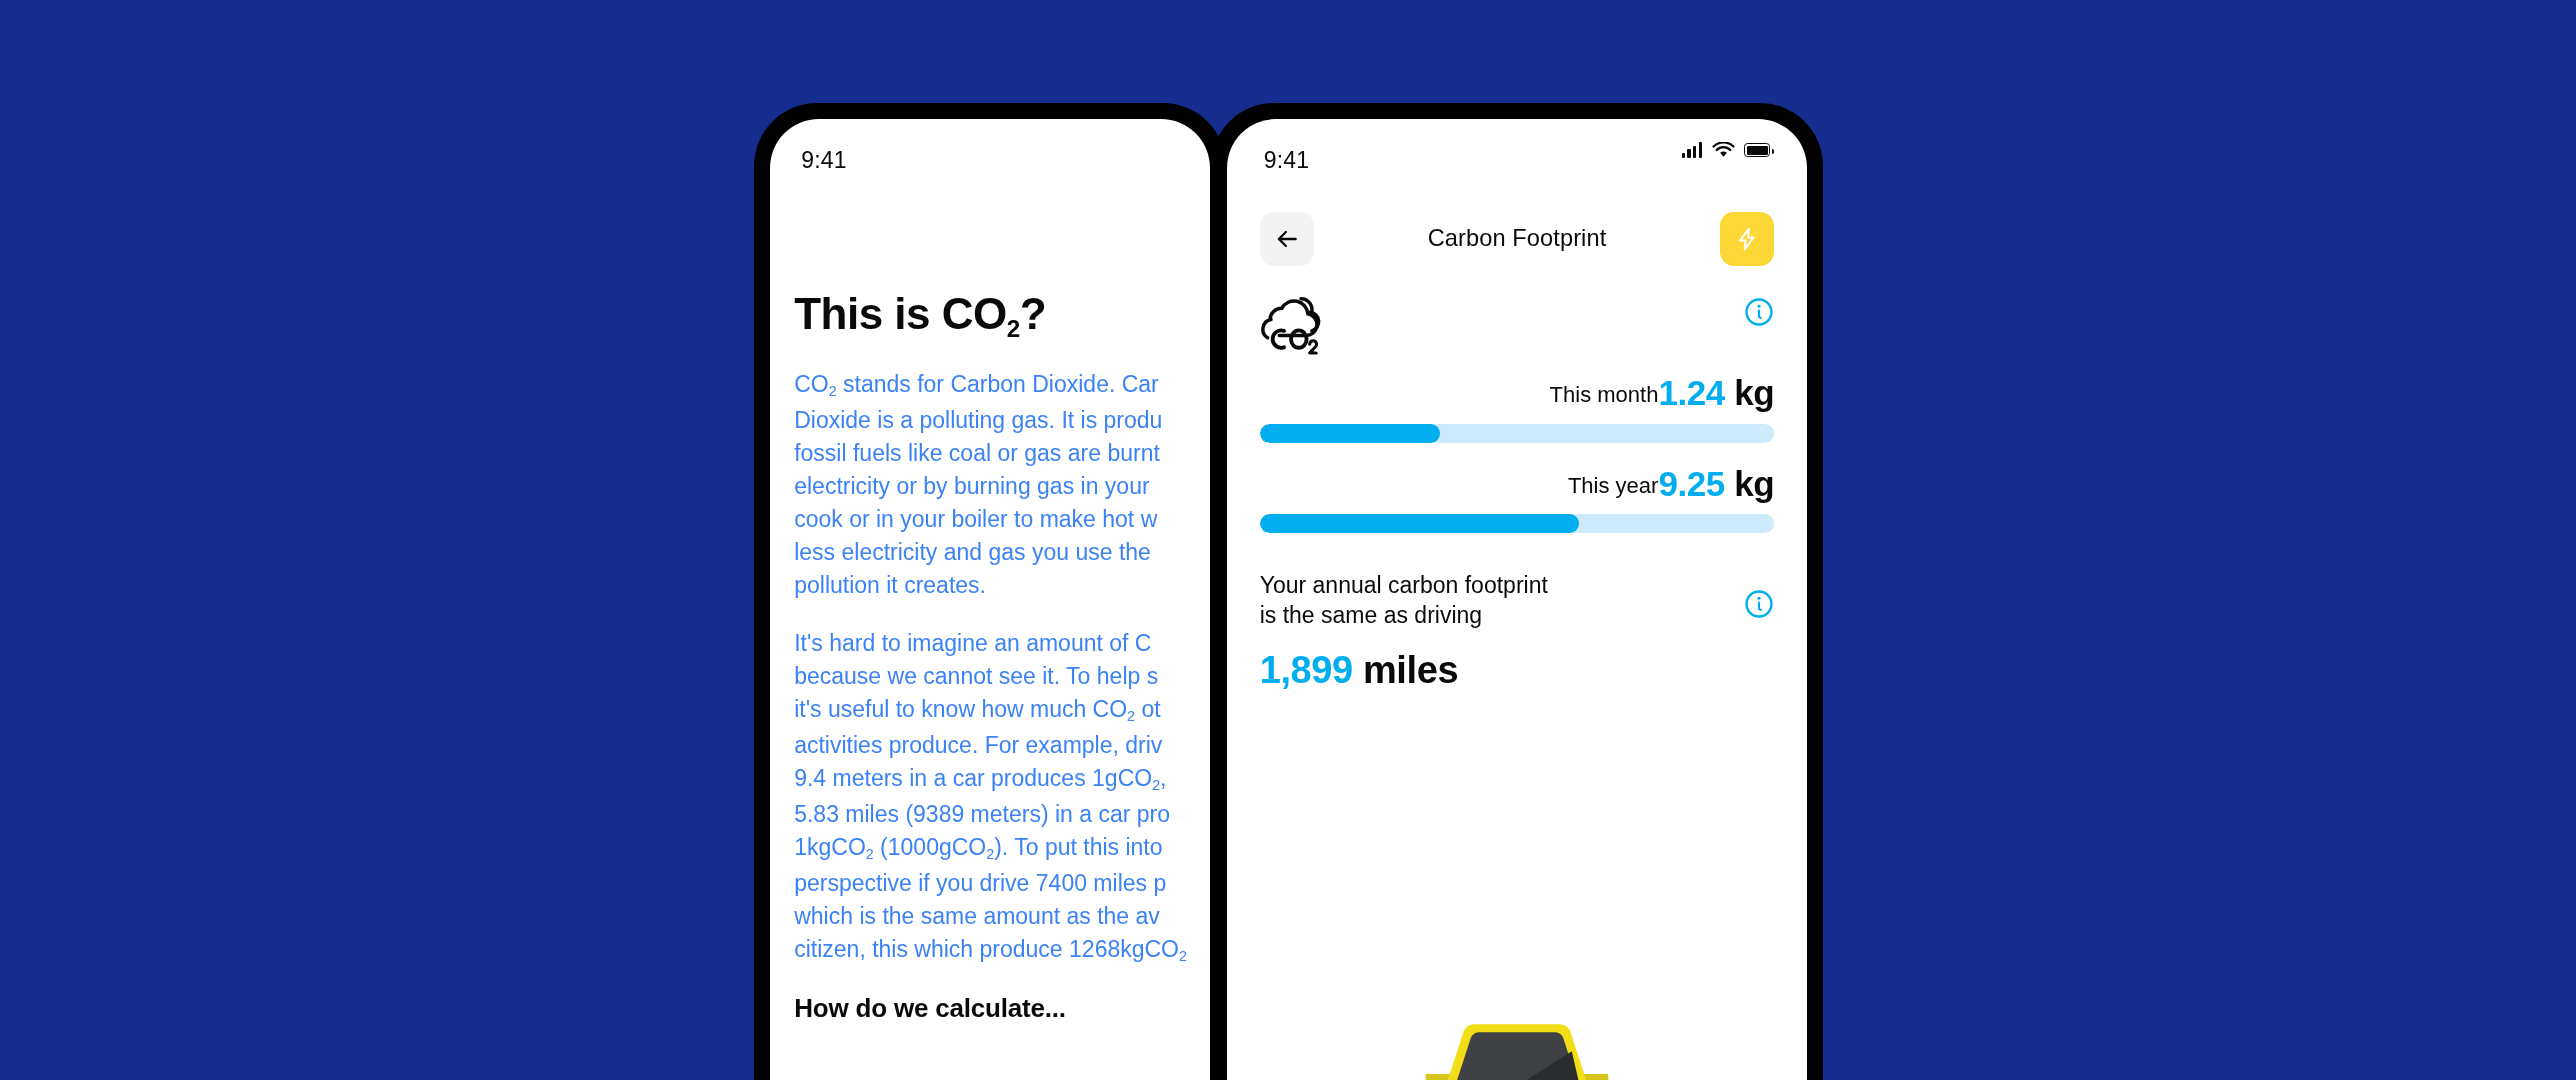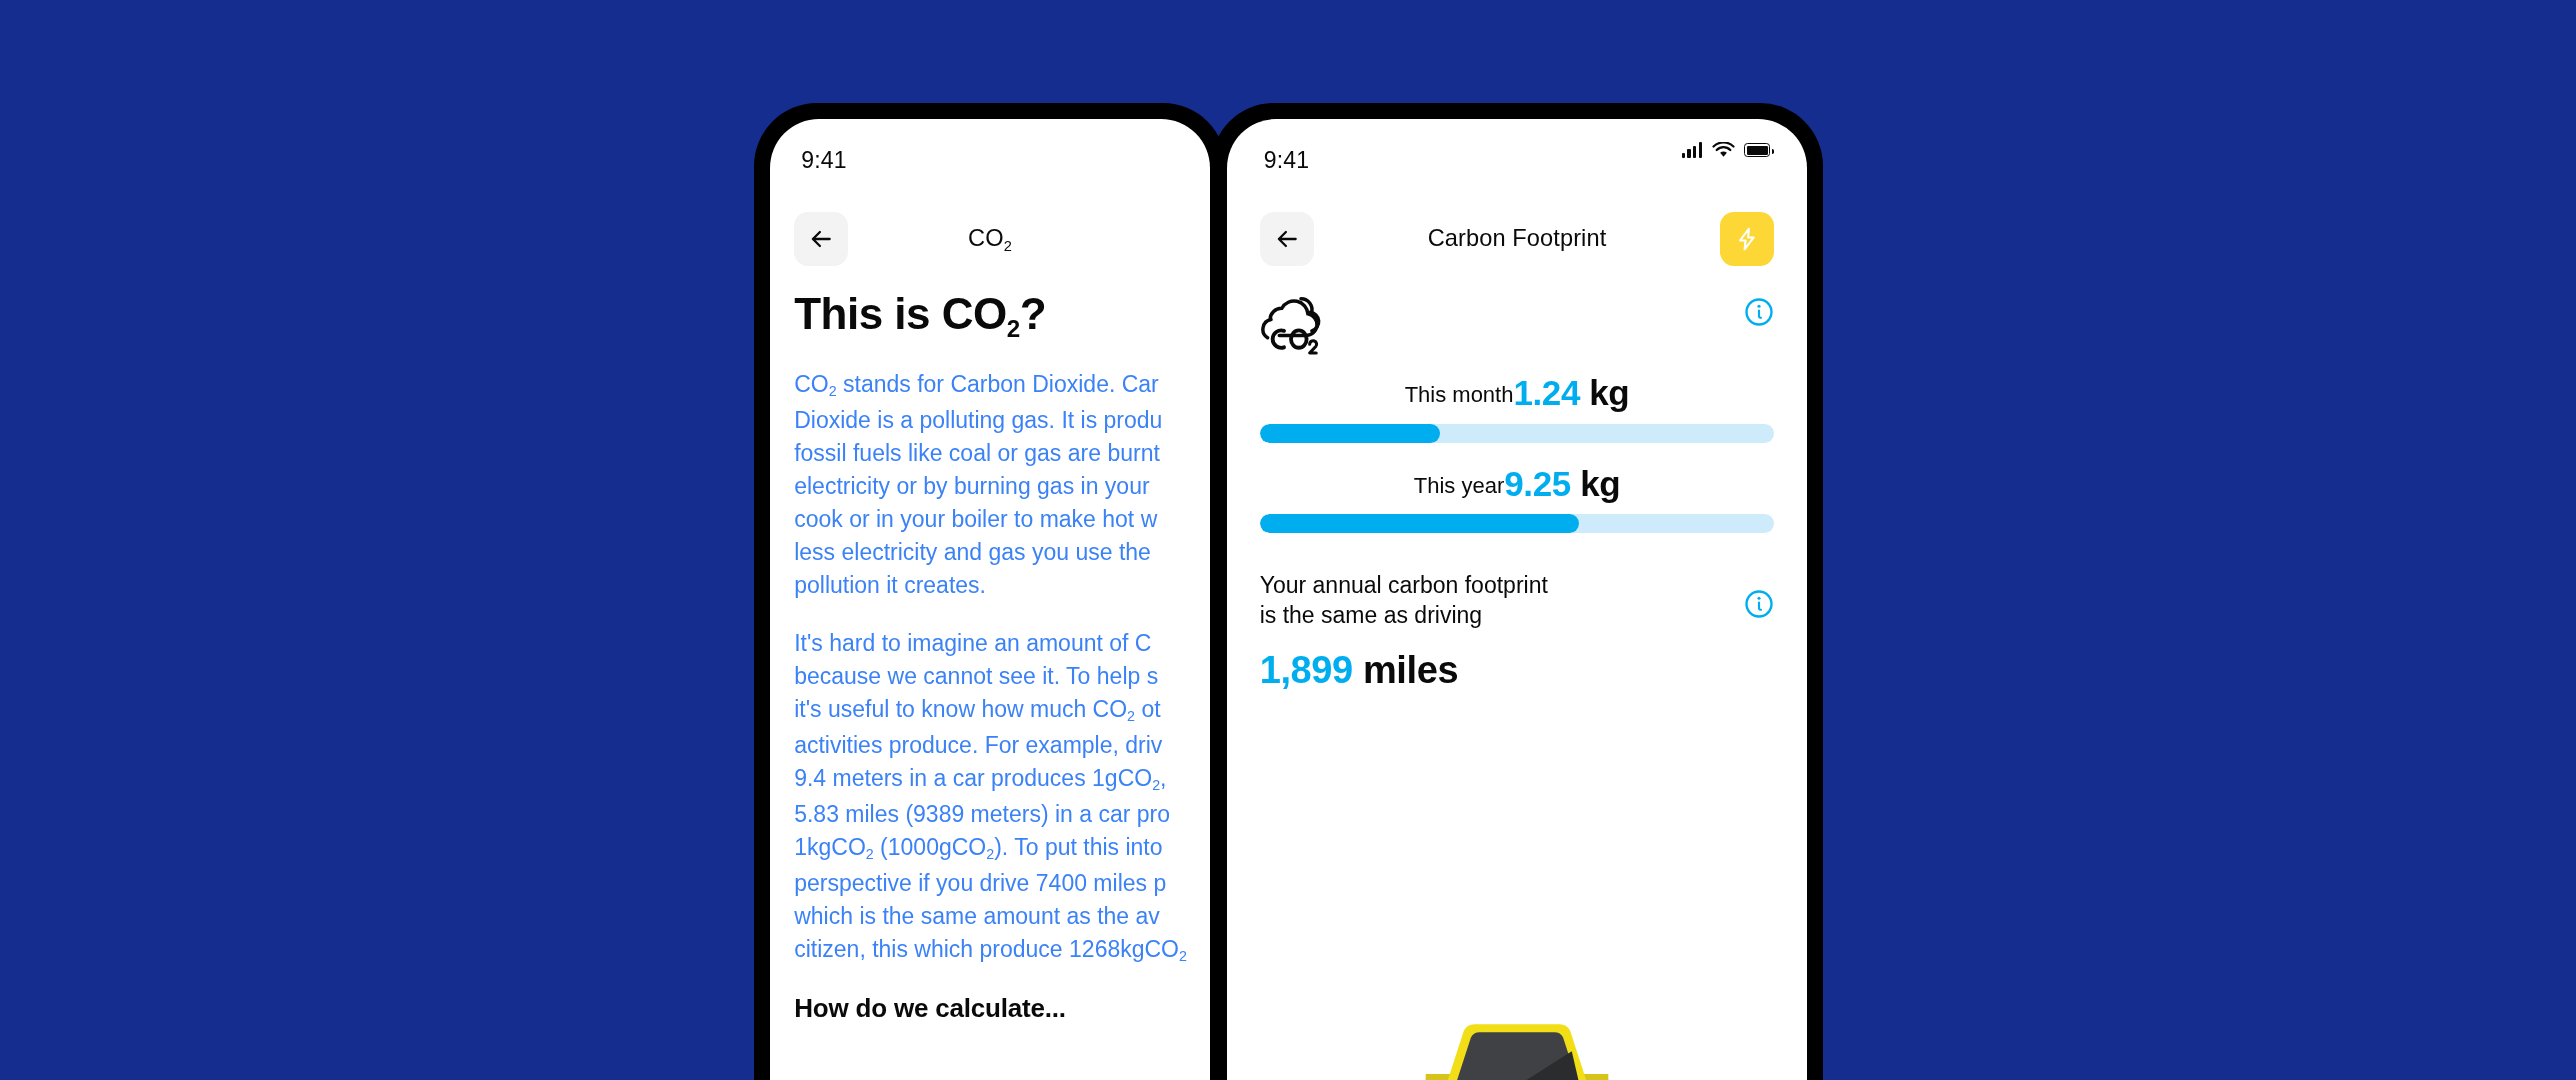--- a/index.html
+++ b/index.html
@@ -266,21 +266,21 @@
     flex: 0 0 auto;
     cursor: pointer;
     margin-top: 7px;
   }
 
   .stat-block { margin-bottom: 21px; }
 
   .stat-row {
     display: flex;
     align-items: flex-end;
-    justify-content: center;
+    justify-content: flex-end;
     margin-bottom: 10.5px;
   }
 
   .stat-label {
     font-size: 22px;
     color: #0a0a0a;
     padding-bottom: 5.2px;
   }
 
   .stat-value {
@@ -344,29 +344,20 @@
 
 <div id="stage">
 
   <div class="phone" id="phone-left">
     <div class="screen">
 
       <div class="status-bar">
         <div class="status-time">9:41</div>
       </div>
 
-      <div class="nav-bar">
-        <button class="back-btn">
-          <svg width="26" height="26" viewBox="0 0 24 24" fill="none">
-            <path d="M20 12H4.5M4.5 12L11 5.5M4.5 12L11 18.5" stroke="#0a0a0a" stroke-width="2.1" stroke-linecap="round" stroke-linejoin="round"></path>
-          </svg>
-        </button>
-        <div class="nav-title"><span>CO</span><sub>2</sub></div>
-        <div class="nav-spacer"></div>
-      </div>
 
       <div class="doc-body">
         <div class="doc-h1"><span>This is CO</span><sub>2</sub><span>?</span></div>
 
         <div class="doc-p" id="para1"><span><span>CO</span><sub>2</sub><span> stands for Carbon Dioxide. Car</span></span>
 <span><span>Dioxide is a polluting gas. It is produ</span></span>
 <span><span>fossil fuels like coal or gas are burnt</span></span>
 <span><span>electricity or by burning gas in your</span></span>
 <span><span>cook or in your boiler to make hot w</span></span>
 <span><span>less electricity and gas you use the</span></span>

